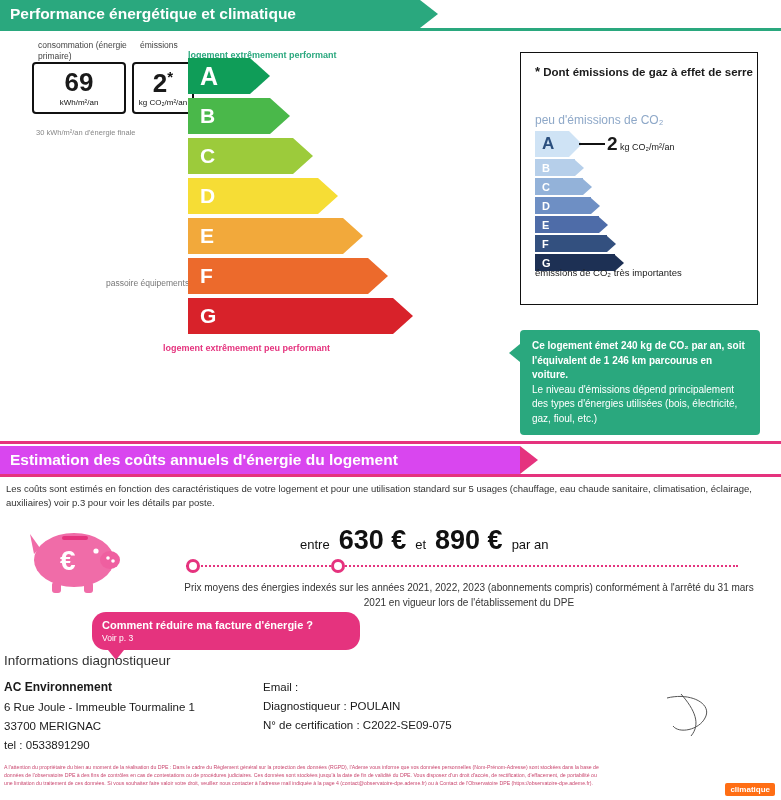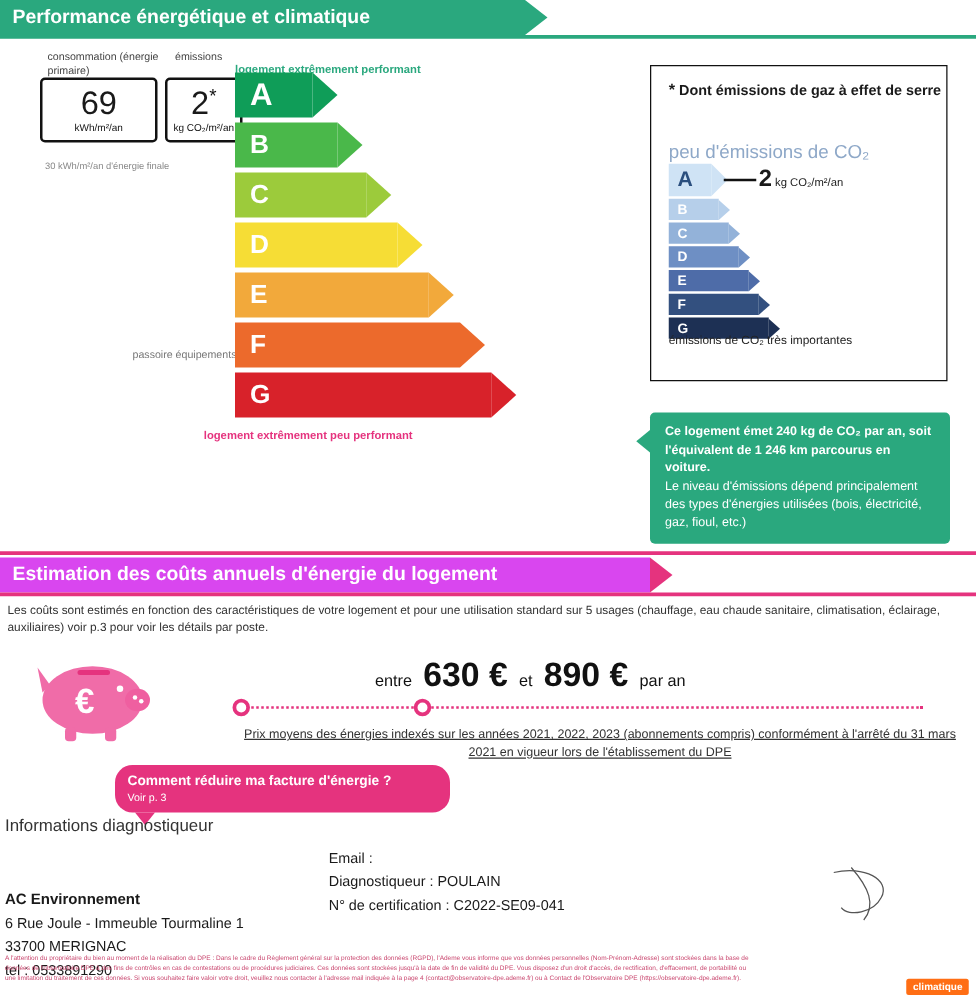--- a/index.html
+++ b/index.html
@@ -54,39 +54,39 @@
   .lbl-pass { position:absolute; left:78px; top:238px; font-size:8.5px; color:#777; line-height:1.25; }
   .lbl-final { position:absolute; left:8px; top:88px; font-size:7.5px; color:#888; line-height:1.3; }
 
   .boxrow { position:absolute; left:4px; top:22px; display:flex; gap:6px; }
   .valbox {
     border: 2px solid #111; border-radius: 4px;
     width: 94px; height: 52px;
     display:flex; flex-direction:column; align-items:center; justify-content:center;
   }
   .valbox.small { width: 62px; }
-  .valbox .v { font-size: 26px; font-weight: 400; line-height: 1; }
+  .valbox .v { font-size: 26px; font-weight: 700; line-height: 1; }
   .valbox .u { font-size: 8px; margin-top: 3px; color:#111; }
   .star { color:#111; font-size:15px; vertical-align: super; }
 
   .bars { position:absolute; left:160px; top:18px; }
   .bar { position:relative; height: 36px; margin-bottom: 4px; display:flex; align-items:center; }
   .bar .body { height:100%; display:flex; align-items:center; padding-left:12px; }
   .bar .arrow { width:0; height:0; border-top:18px solid transparent; border-bottom:18px solid transparent; }
   .bar .letter { color:#fff; font-size:21px; font-weight:700; }
   .bar.a .letter { font-size:25px; }
 
   
   .ges {
     position:absolute; left: 520px; top: 52px; width: 238px; height: 253px;
     border: 1px solid #111;
   }
   .ges-title { position:absolute; left:14px; top:10px; font-size:11.5px; font-weight:700; line-height:1.35; }
   .ges-title .st { font-size:13px; }
-  .ges-sub { position:absolute; left:14px; top:60px; font-size:15px; color:#8ea8c8; }
+  .ges-sub { position:absolute; left:14px; top:60px; font-size:12px; color:#8ea8c8; }
   .ges-foot { position:absolute; left:14px; top:214px; font-size:9.5px; color:#222; line-height:1.35; }
   .ges-bars { position:absolute; left:14px; top:78px; }
   .gbar { height:17px; margin-bottom:2px; display:flex; align-items:center; position:relative; }
   .gbar .gbody { height:100%; display:flex; align-items:center; padding-left:7px; }
   .gbar .garrow { width:0; height:0; border-top:8.5px solid transparent; border-bottom:8.5px solid transparent; }
   .gbar .gletter { color:#fff; font-size:11px; font-weight:700; }
   .gbar.ga { height:26px; }
   .gbar.ga .garrow { border-top:13px solid transparent; border-bottom:13px solid transparent; }
   .gbar.ga .gletter { font-size:17px; color:#2b4f7e; }
   .ges-val { position:absolute; left:86px; top:80px; font-size:9px; }
@@ -110,35 +110,35 @@
   }
 
   
   .cost-intro { position:absolute; left:6px; top:482px; width:760px; font-size:9.5px; color:#333; line-height:1.5; }
   .pig { position:absolute; left:22px; top:520px; width:110px; height:74px; }
   .cost-range { position:absolute; left:300px; top:525px; font-size:13px; color:#111; display:flex; align-items:baseline; gap:9px; }
   .cost-range .amount { font-size:27px; font-weight:700; }
   .track { position:absolute; left:186px; top:559px; width:552px; height:14px; }
   .track .line { position:absolute; left:0; top:6px; width:100%; border-top:2px dotted #e5337e; }
   .track .knob { position:absolute; top:0; width:14px; height:14px; border-radius:50%; background:#fff; border:3px solid #e5337e; }
-  .cost-note { position:absolute; left:185px; top:580px; width:590px; font-size:10px; color:#333; text-align:center; line-height:1.5;text-decoration:underline; }
+  .cost-note { position:absolute; left:174px; top:580px; width:590px; font-size:10px; color:#333; text-align:center; line-height:1.5; }
   .pink-bubble {
     position:absolute; left:92px; top:612px; width:268px;
     background:#e5337e; color:#fff; border-radius:14px; padding:7px 10px;
   }
   .pink-bubble .t1 { font-size:11px; font-weight:700; }
   .pink-bubble .t2 { font-size:8.5px; margin-top:2px; }
   .pink-bubble:after {
     content:""; position:absolute; left:16px; bottom:-10px;
     border-top:10px solid #e5337e; border-left:8px solid transparent; border-right:8px solid transparent;
   }
 
   
   .diag-title { position:absolute; left:4px; top:653px; font-size:13.5px; color:#333; }
-  .diag-left { position:absolute; left:4px; top:678px; font-size:11.5px; line-height:1.65;margin-top:32px; }
+  .diag-left { position:absolute; left:4px; top:678px; font-size:11.5px; line-height:1.65; }
   .diag-left .co { font-weight:700; font-size:12px; }
   .diag-right { position:absolute; left:263px; top:678px; font-size:11.5px; line-height:1.65; }
   .sig { position:absolute; right:40px; top:690px; width:80px; height:50px; }
 
   
   .footer { position:absolute; left:0; top:762px; width:781px; font-size:5.2px; color:#c9476f; line-height:1.5; padding:2px 4px; }
   .footer .l2 { color:#c9476f; }
   .lbc { position:absolute; right:6px; bottom:4px; background:#ff6e14; color:#fff; font-size:8px; padding:2px 5px; border-radius:2px; font-weight:700; }
 </style>
 </head>
@@ -328,21 +328,21 @@
   <div class="diag-title">Informations diagnostiqueur</div>
   <div class="diag-left">
     <div class="co">AC Environnement</div>
     <div>6 Rue Joule - Immeuble Tourmaline 1</div>
     <div>33700 MERIGNAC</div>
     <div>tel : 0533891290</div>
   </div>
   <div class="diag-right">
     <div>Email :</div>
     <div>Diagnostiqueur : POULAIN</div>
-    <div>N° de certification : C2022-SE09-041</div>
+    <div>N° de certification : C2022-SE09-075</div>
   </div>
 
   <div class="sig">
     <svg width="80" height="50" viewBox="0 0 80 50">
       <path d="M6 8 C30 2 52 14 44 28 C38 40 18 44 12 36" fill="none" stroke="#555" stroke-width="1"></path>
       <path d="M20 4 C34 20 40 34 30 46" fill="none" stroke="#555" stroke-width="1"></path>
     </svg>
   </div>
 
   <div class="footer">

